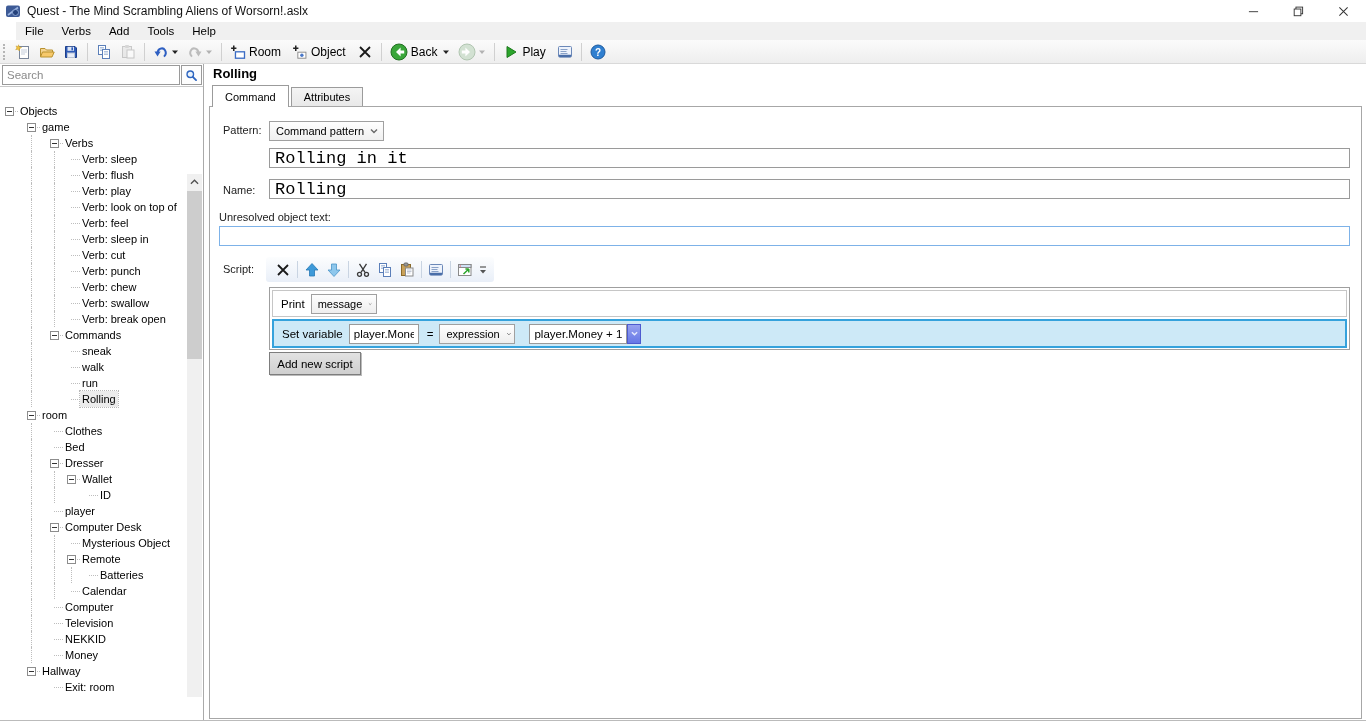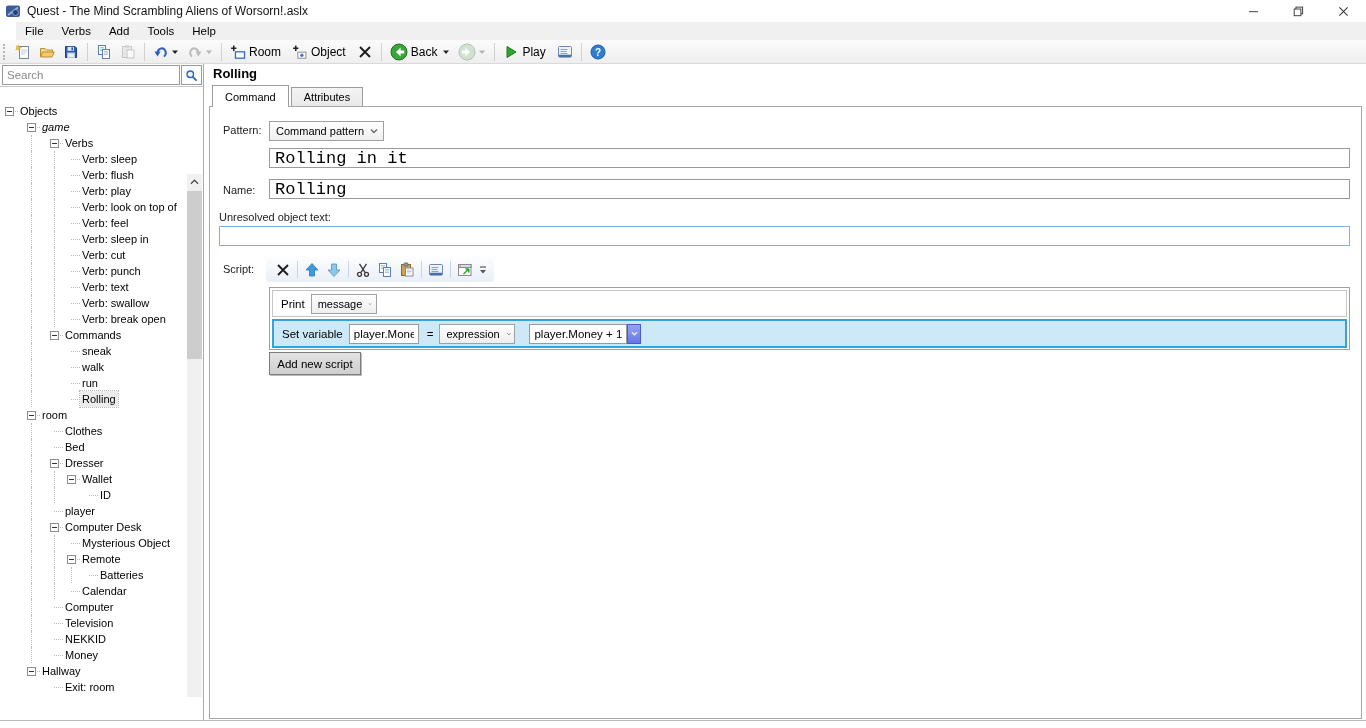--- a/index.html
+++ b/index.html
@@ -269,21 +269,21 @@
   <div class="tree">
     <div class="tree-inner" id="tree">
         <div class="trow">
           <span class="guide-h" style="left: 9px; width: 9px;"></span>
           <span class="expander" style="left: 5px;"></span>
           <span class="lbl" style="left: 18px;">Objects</span>
         </div>
         <div class="trow">
           <span class="guide-h" style="left: 31px; width: 9px;"></span>
           <span class="expander" style="left: 27px;"></span>
-          <span class="lbl" style="left: 40px; font-style: italic;">game</span>
+          <span class="lbl" style="left: 40px;">game</span>
         </div>
         <div class="trow">
           <span class="guide-v" style="left: 31px;"></span>
           <span class="guide-h" style="left: 54px; width: 9px;"></span>
           <span class="expander" style="left: 50px;"></span>
           <span class="lbl" style="left: 63px;">Verbs</span>
         </div>
         <div class="trow">
           <span class="guide-v" style="left: 31px;"></span>
           <span class="guide-v" style="left: 54px;"></span>
@@ -329,21 +329,21 @@
         <div class="trow">
           <span class="guide-v" style="left: 31px;"></span>
           <span class="guide-v" style="left: 54px;"></span>
           <span class="guide-h" style="left: 71px; width: 9px;"></span>
           <span class="lbl" style="left: 80px;">Verb: punch</span>
         </div>
         <div class="trow">
           <span class="guide-v" style="left: 31px;"></span>
           <span class="guide-v" style="left: 54px;"></span>
           <span class="guide-h" style="left: 71px; width: 9px;"></span>
-          <span class="lbl" style="left: 80px;">Verb: text</span>
+          <span class="lbl" style="left: 80px;">Verb: chew</span>
         </div>
         <div class="trow">
           <span class="guide-v" style="left: 31px;"></span>
           <span class="guide-v" style="left: 54px;"></span>
           <span class="guide-h" style="left: 71px; width: 9px;"></span>
           <span class="lbl" style="left: 80px;">Verb: swallow</span>
         </div>
         <div class="trow">
           <span class="guide-v" style="left: 31px;"></span>
           <span class="guide-v" style="left: 54px;"></span>

